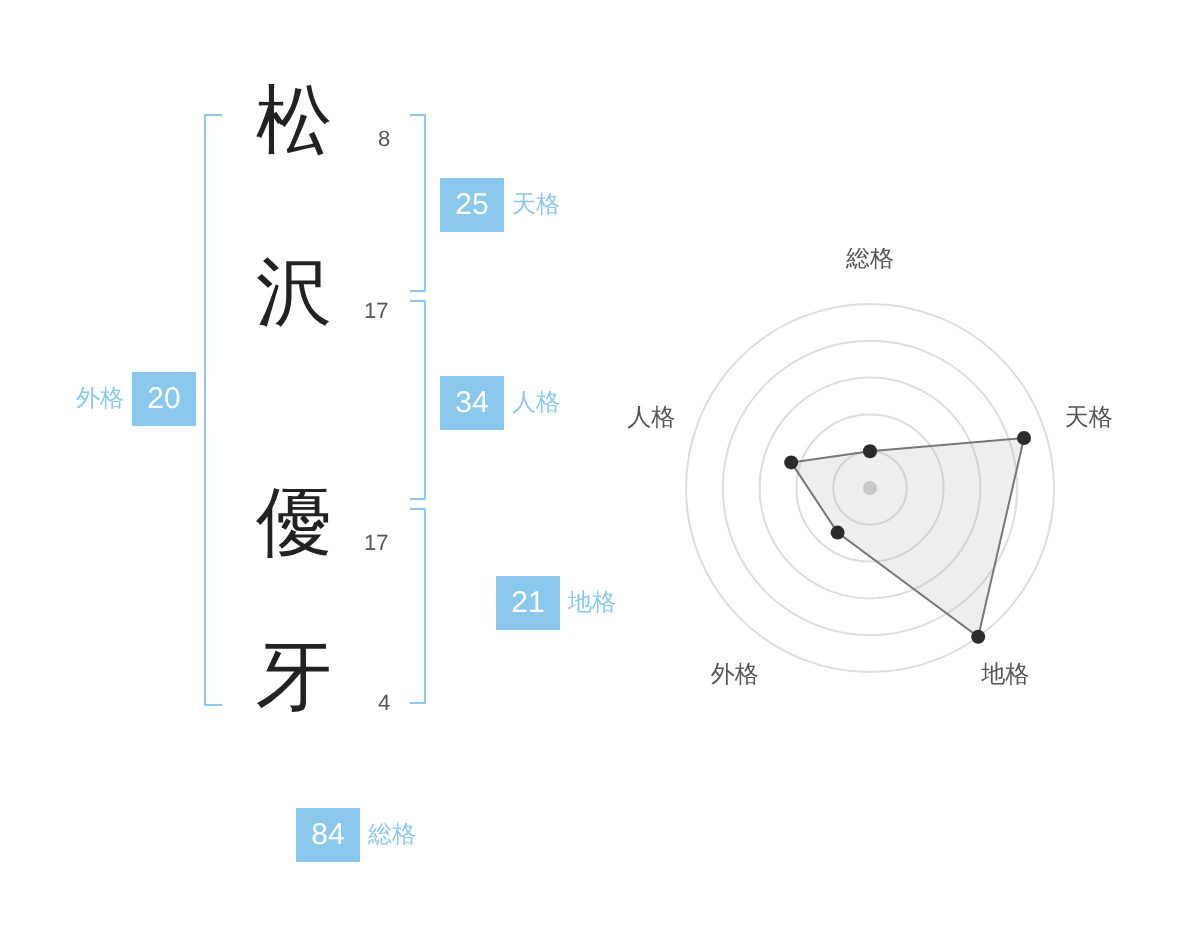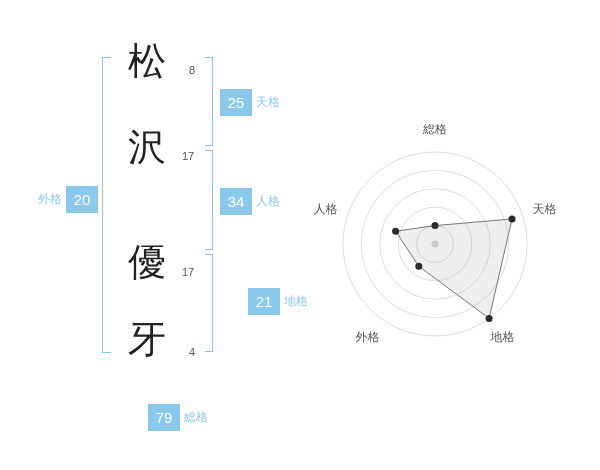--- a/index.html
+++ b/index.html
@@ -66,21 +66,21 @@
     <span class="box">34</span>
     <span class="lbl">人格</span>
   </div>
 
   <div class="score" style="left:220px; top:288px;margin-left:28px;">
     <span class="box">21</span>
     <span class="lbl">地格</span>
   </div>
 
   <div class="score" style="left:148px; top:404px;">
-    <span class="box">79</span>
+    <span class="box">84</span>
     <span class="lbl">総格</span>
   </div>
 
   <svg class="radar" width="270" height="245" viewBox="0 0 270 245">
       <circle cx="130" cy="120" r="18.4" fill="none" stroke="#dddddd" stroke-width="1"></circle>
       <circle cx="130" cy="120" r="36.8" fill="none" stroke="#dddddd" stroke-width="1"></circle>
       <circle cx="130" cy="120" r="55.2" fill="none" stroke="#dddddd" stroke-width="1"></circle>
       <circle cx="130" cy="120" r="73.6" fill="none" stroke="#dddddd" stroke-width="1"></circle>
       <circle cx="130" cy="120" r="92.0" fill="none" stroke="#dddddd" stroke-width="1"></circle>
       <polygon points="130.0,101.6 207.0,95.0 184.1,194.4 113.8,142.3 90.6,107.2" fill="rgba(160,160,160,0.18)" stroke="#777777" stroke-width="1"></polygon>

